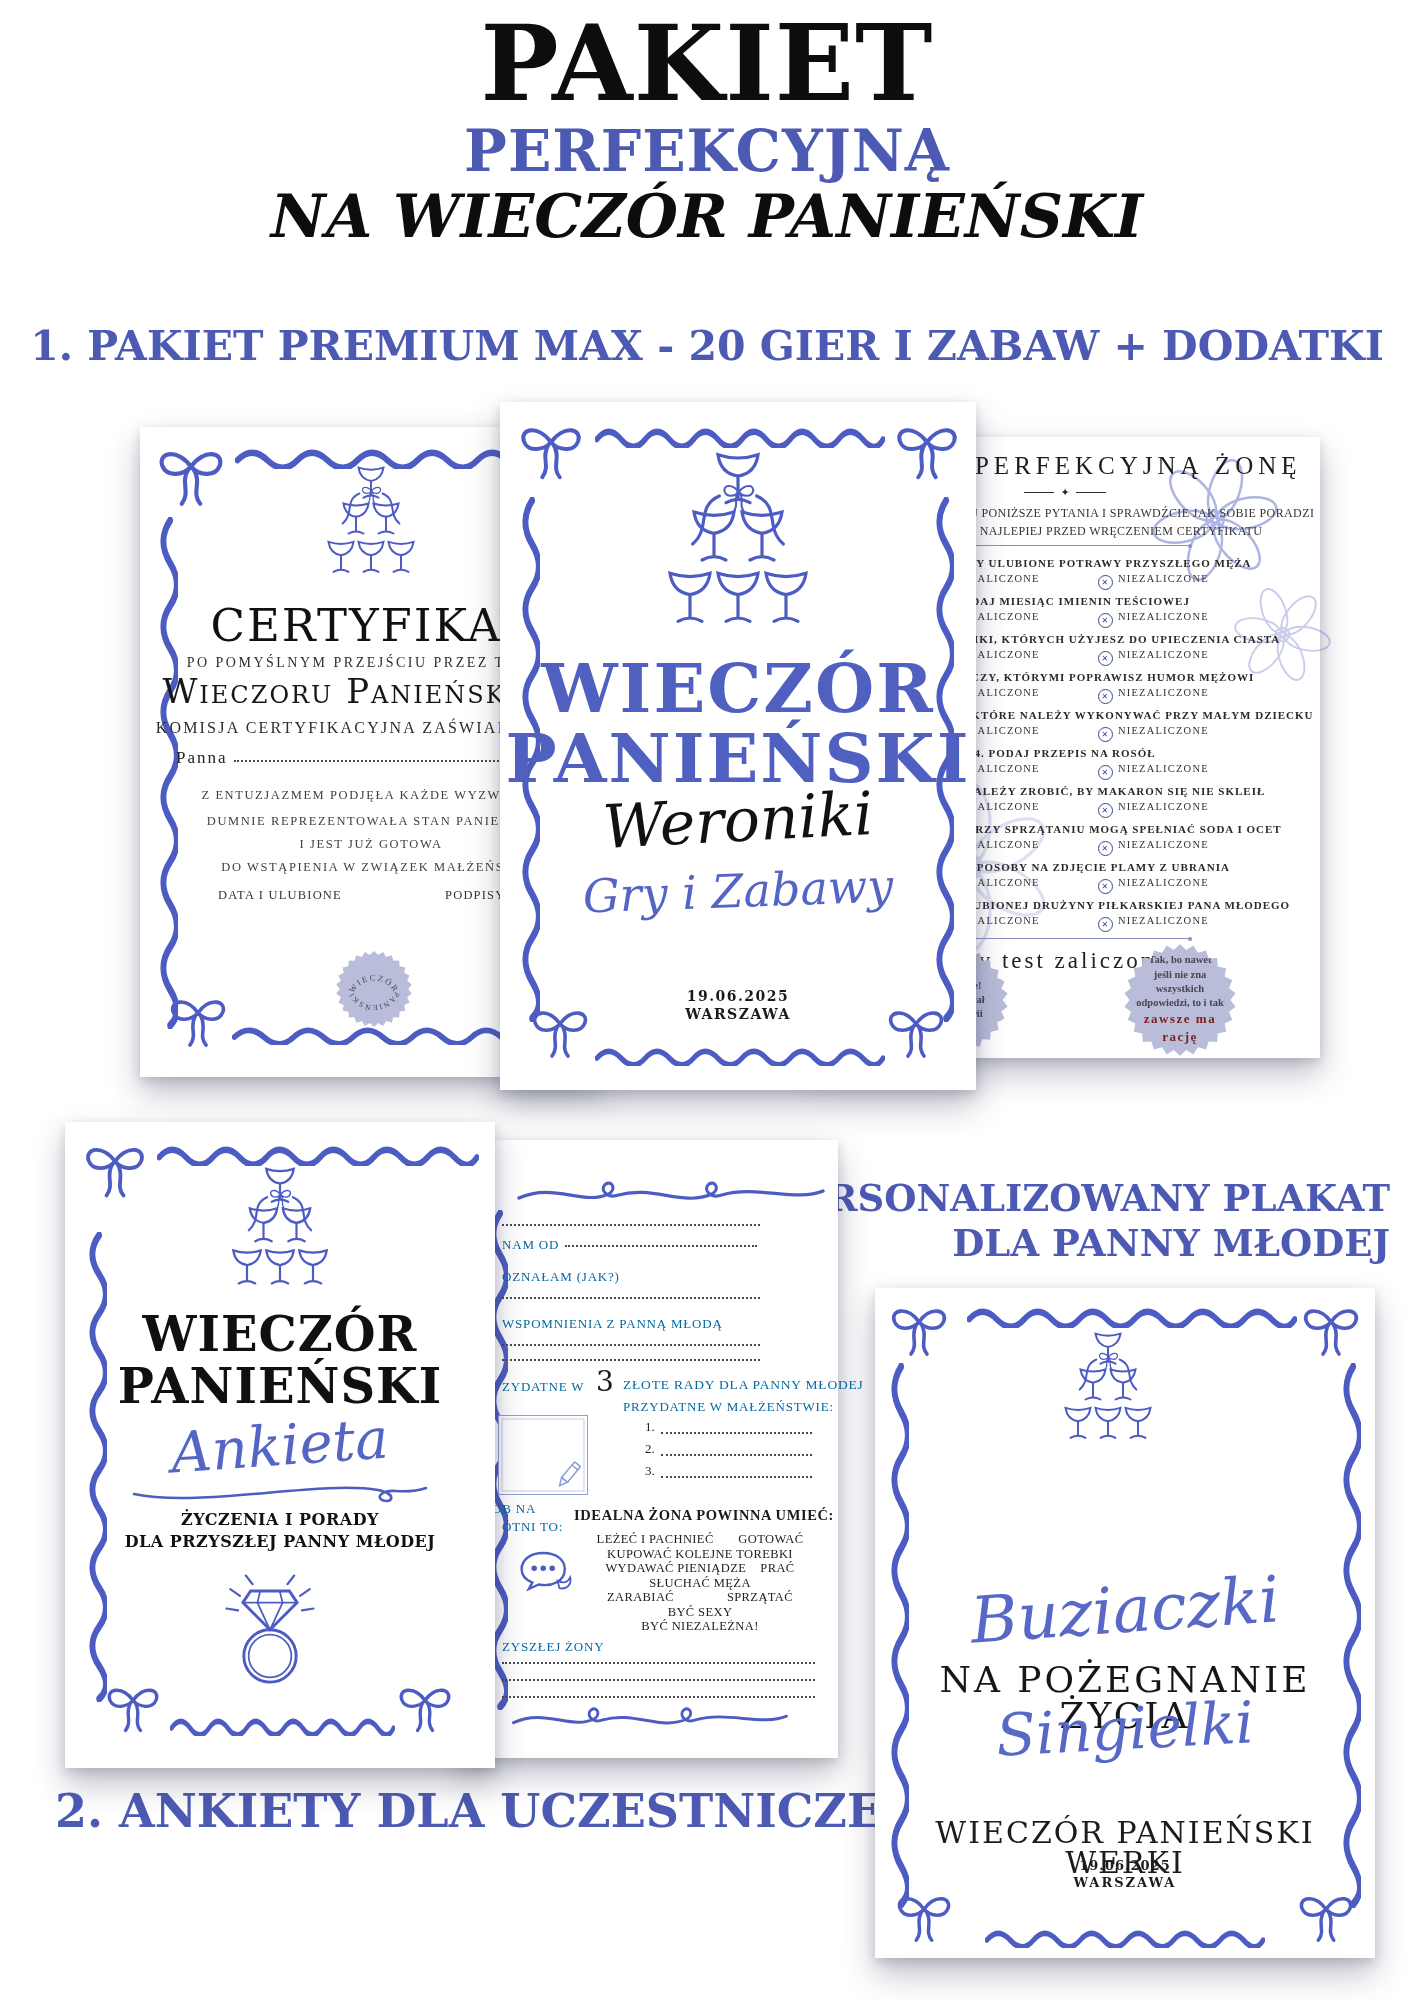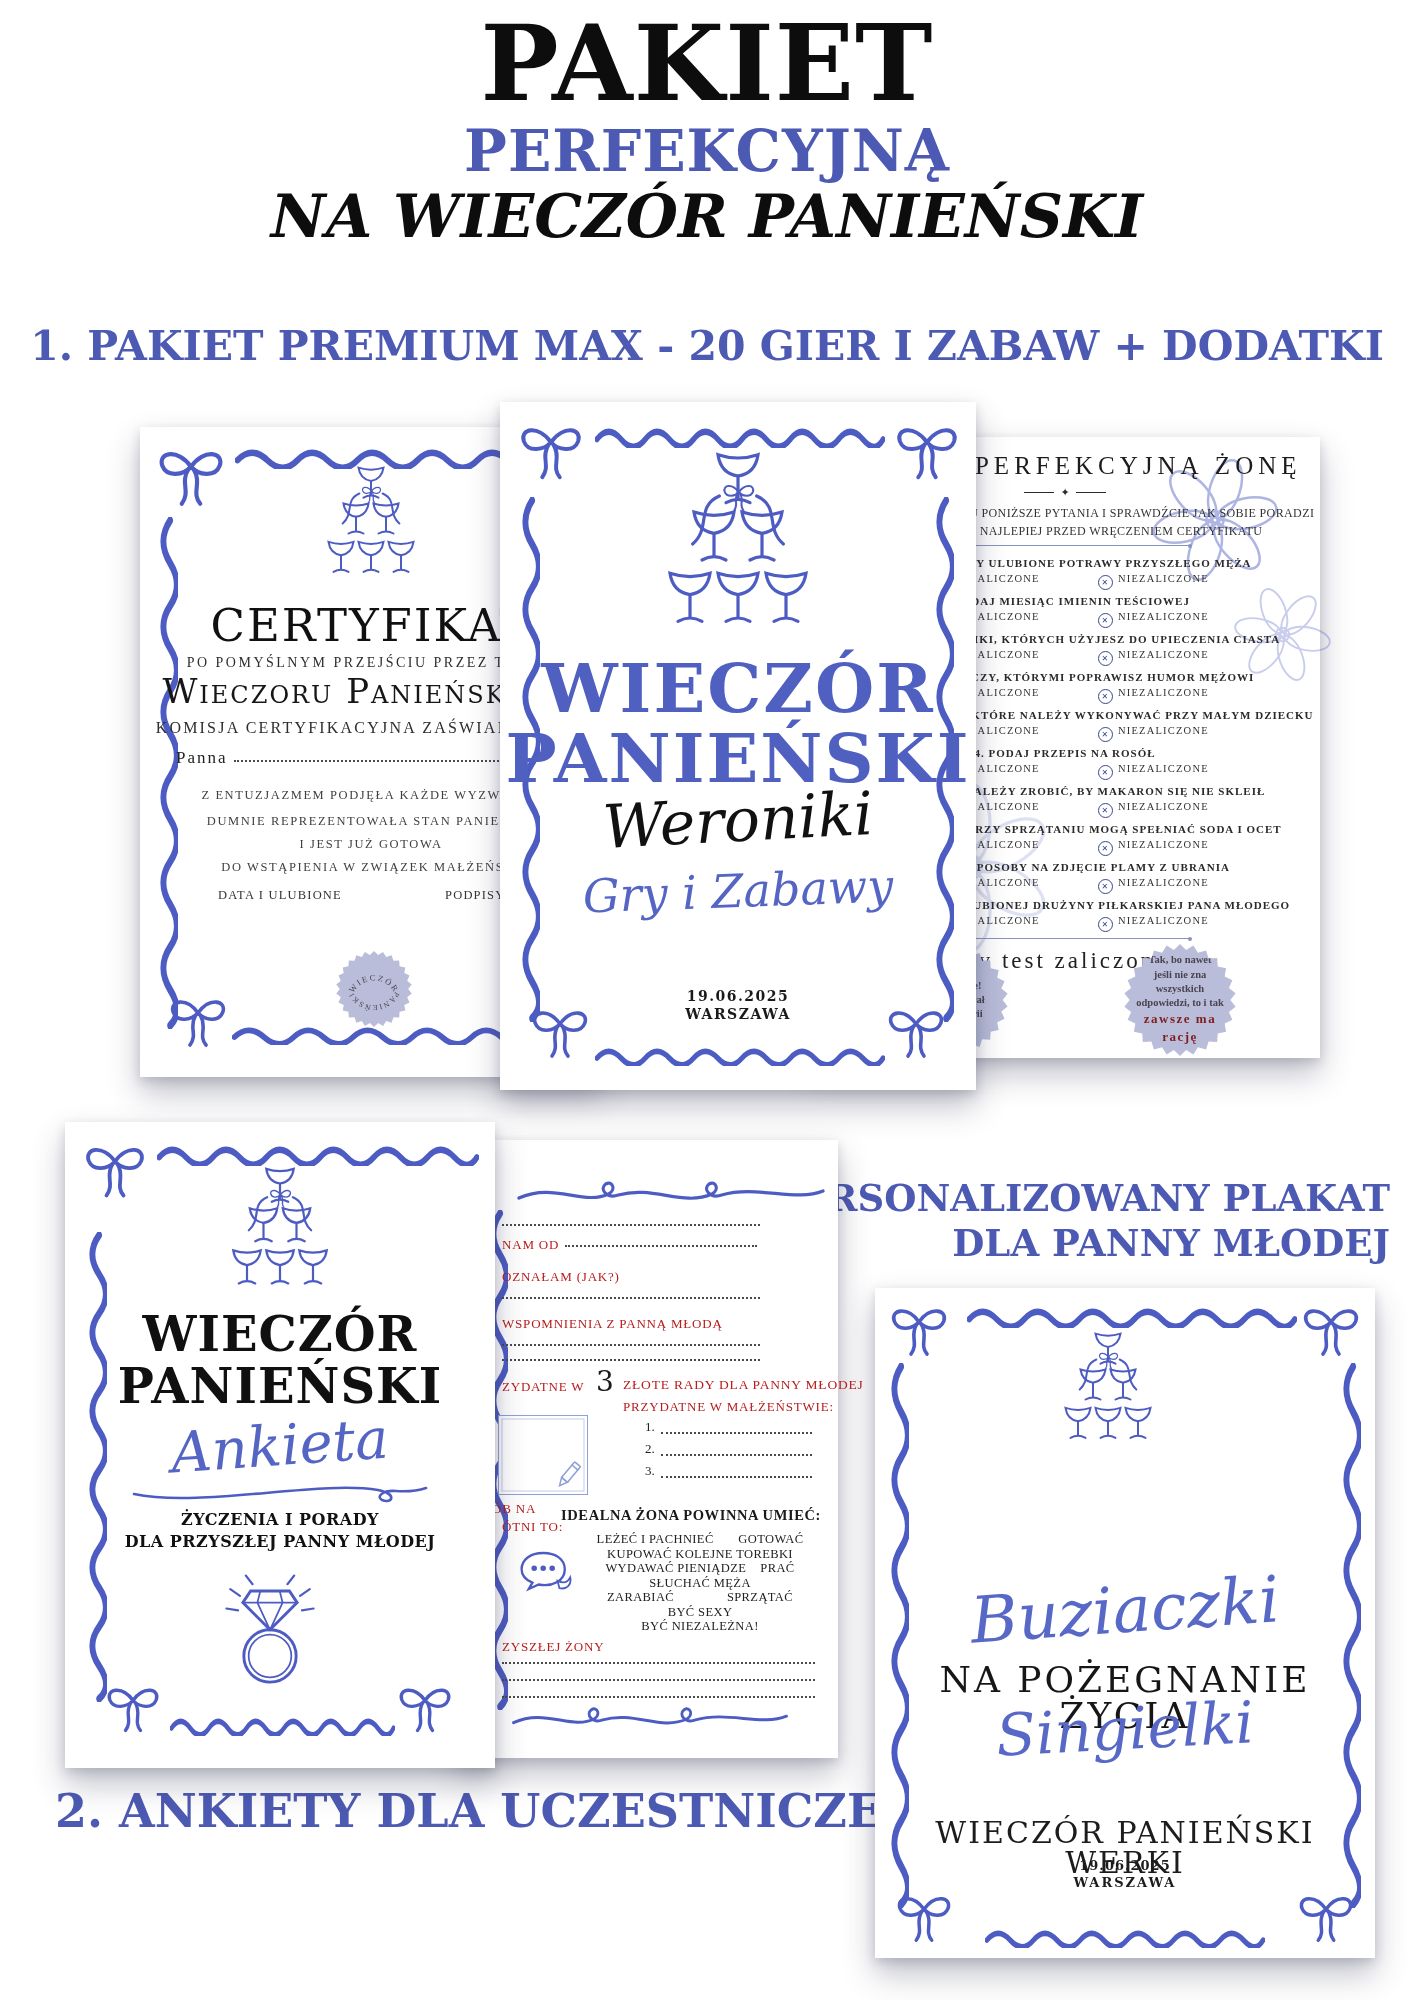--- a/index.html
+++ b/index.html
@@ -61,21 +61,21 @@
   .divider::before{left:-2px}.divider::after{right:-2px}
   .result-q{font:400 23px/1 "Liberation Serif",serif;letter-spacing:3px;color:#222}
   .starburst{position:absolute;background:var(--lav);display:flex;flex-direction:column;
              align-items:center;justify-content:center;text-align:center}
   .seal-line{font:600 10.5px/1.35 "Liberation Serif",serif;color:var(--sealtext)}
   .seal-emph{font:600 13px/1.4 "Liberation Serif",serif;letter-spacing:1.5px;color:#7f1d1d}
   .ornament{display:flex;align-items:center;justify-content:center;gap:6px;color:#2b2b2b}
   .ornament .bar{width:30px;border-top:1px solid #2b2b2b}
   .ornament .dmd{font:400 11px/1 "DejaVu Sans",sans-serif}
   
-  .sv-label{font:400 13px/1 "Liberation Serif",serif;letter-spacing:.8px;color:#b91c1c;white-space:nowrap}
+  .sv-label{font:400 13px/1 "Liberation Serif",serif;letter-spacing:.8px;color:#0369a1;white-space:nowrap}
   .sv-big3{font:500 28px/1 "DejaVu Serif",serif;color:#1a1a1a}
   .sv-head{font:600 14.5px/1 "Liberation Serif",serif;letter-spacing:.6px;color:#1a1a1a;text-align:center;white-space:nowrap}
   .skill{white-space:pre;text-align:center;font:500 12.5px/14.5px "Liberation Serif",serif;letter-spacing:.4px;color:#222}
   .advice-row{display:flex;align-items:flex-end;font:500 13px/22px "Liberation Serif",serif;color:#222;height:22px}
   .sketch-box{position:absolute;border:1.5px solid #8fa0d8;box-shadow:inset 0 0 0 2.5px #fff,inset 0 0 0 3.5px #c3cdec;background:#fff}
   
   .poster-script{font:italic 500 64px/1 "DejaVu Serif",serif;color:#5868c6;transform:rotate(-4deg)}
   .poster-caps{font:400 36px/1 "DejaVu Serif",serif;letter-spacing:3px;color:#161616}
   .poster-script2{font:italic 500 58px/1 "DejaVu Serif",serif;color:#5868c6;transform:rotate(-3deg)}
   .poster-event{font:500 30px/1 "DejaVu Serif",serif;font-variant:small-caps;letter-spacing:2px;color:#1c1c1c}
@@ -400,21 +400,21 @@
   </div>
 
   <div class="sketch-box" style="left:38px;top:275px;width:88px;height:78px">
     <svg class="deco abs" style="right:2px;bottom:2px;color:#8fa0d8" width="34" height="34" viewBox="0 0 40 40">
         <use href="#d-pencil"></use>
       </svg>
   </div>
 
   <div class="abs sv-label" style="left:32px;top:362px">ÓB NA</div>
   <div class="abs sv-label" style="left:42px;top:380px">ÓTNI TO:</div>
-  <div class="abs sv-head" style="left:91px;top:368px;width:280px">IDEALNA ŻONA POWINNA UMIEĆ:</div>
+  <div class="abs sv-head" style="left:104px;top:368px;width:280px">IDEALNA ŻONA POWINNA UMIEĆ:</div>
 
   <div class="abs" style="left:90px;top:392px;width:300px">
     <div class="skill">LEŻEĆ I PACHNIEĆ       GOTOWAĆ</div>
     <div class="skill">KUPOWAĆ KOLEJNE TOREBKI</div>
     <div class="skill">WYDAWAĆ PIENIĄDZE    PRAĆ</div>
     <div class="skill">SŁUCHAĆ MĘŻA</div>
     <div class="skill">ZARABIAĆ               SPRZĄTAĆ</div>
     <div class="skill">BYĆ SEXY</div>
     <div class="skill">BYĆ NIEZALEŻNA!</div>
   </div>

